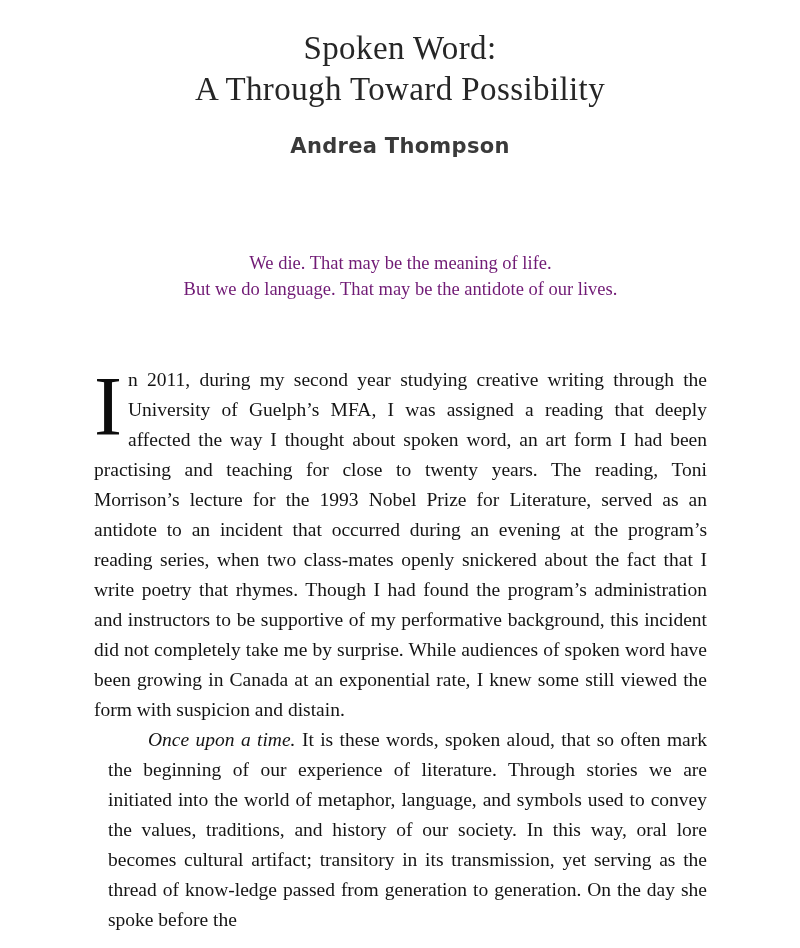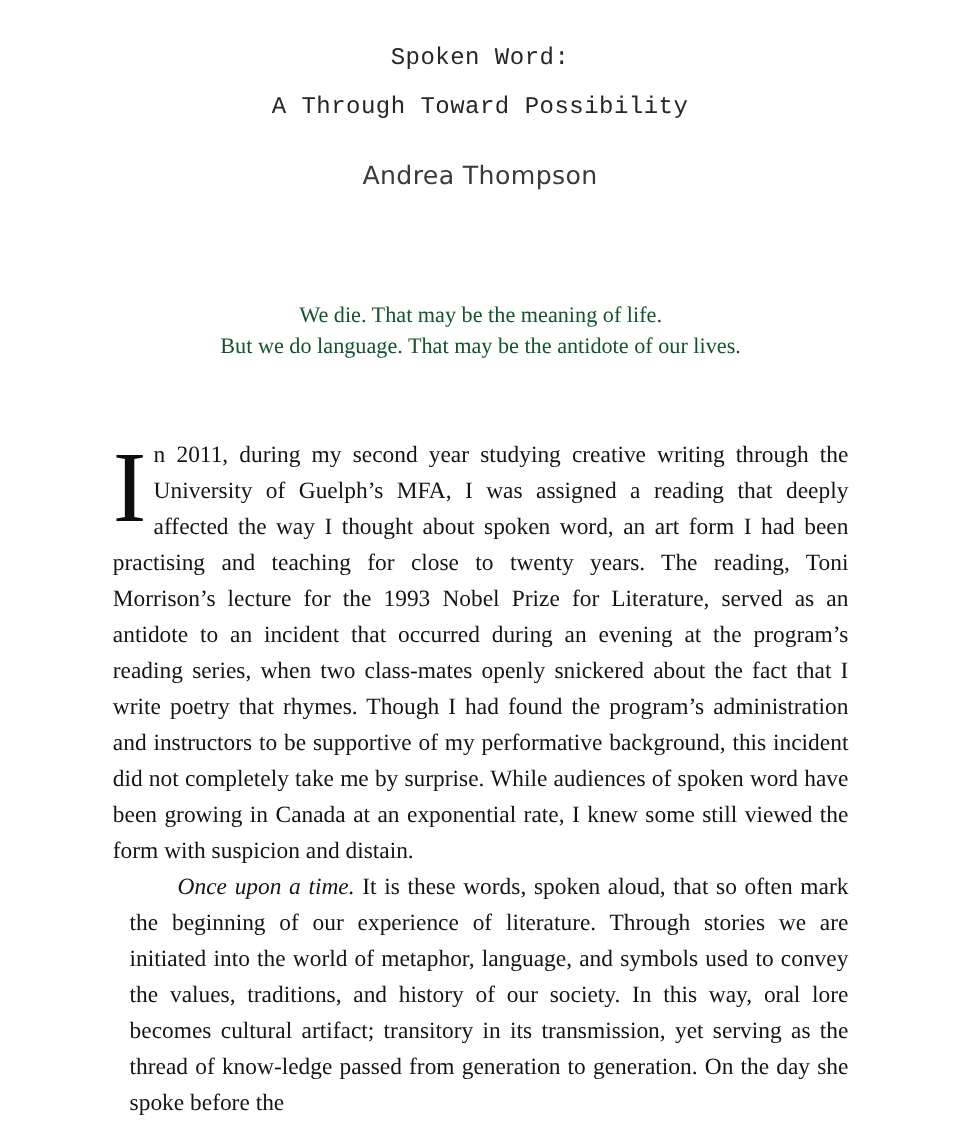--- a/index.html
+++ b/index.html
@@ -26,53 +26,53 @@
 
   
   .title-block {
     position: absolute;
     left: 0;
     right: 0;
     top: 28px;
     text-align: center;
   }
   .article-title {
-    font-family: Liberation Mono, monospace;
+    font-family: Liberation Serif, serif;
     font-weight: 300;
-    font-size: 20px;
+    font-size: 33px;
     line-height: 41px;
     letter-spacing: 0.4px;
     color: #262626;
     margin: 0;
     padding: 0;
   }
   .article-title .title-line {
     display: block;
     white-space: nowrap;
   }
   .author-name {
     font-family: "DejaVu Sans", "Liberation Sans", sans-serif;
-    font-weight: 400;
+    font-weight: 700;
     font-size: 21px;
     line-height: 28px;
     letter-spacing: 0.3px;
     color: #3a3a3a;
     margin: 0;
     padding-top: 22px;
   }
 
   
   .epigraph {
     position: absolute;
     left: 94px;
     width: 613px;
     top: 250px;
     font-size: 18.5px;
     line-height: 26px;
-    color: #14532d;
+    color: #701a75;
   }
   .epigraph .epi-line {
     display: block;
     text-align: center;
     white-space: nowrap;
   }
   .epigraph .epi-attribution {
     display: block;
     text-align: right;
     white-space: nowrap;

